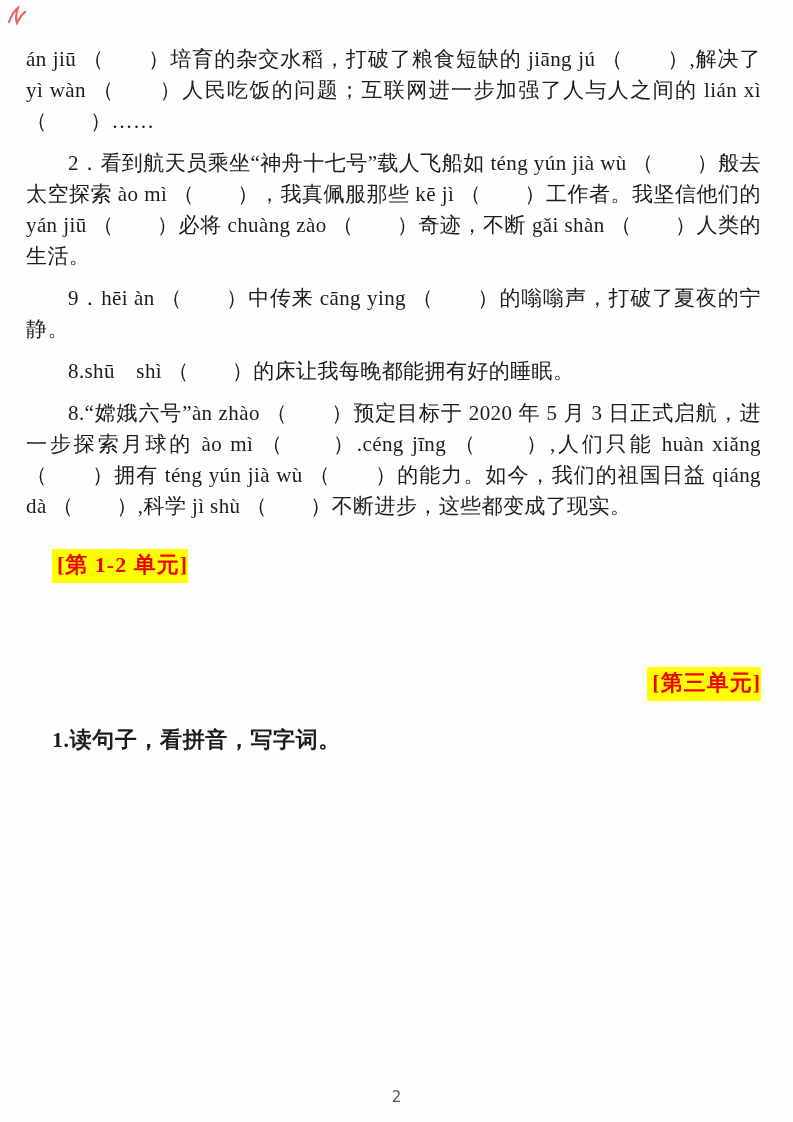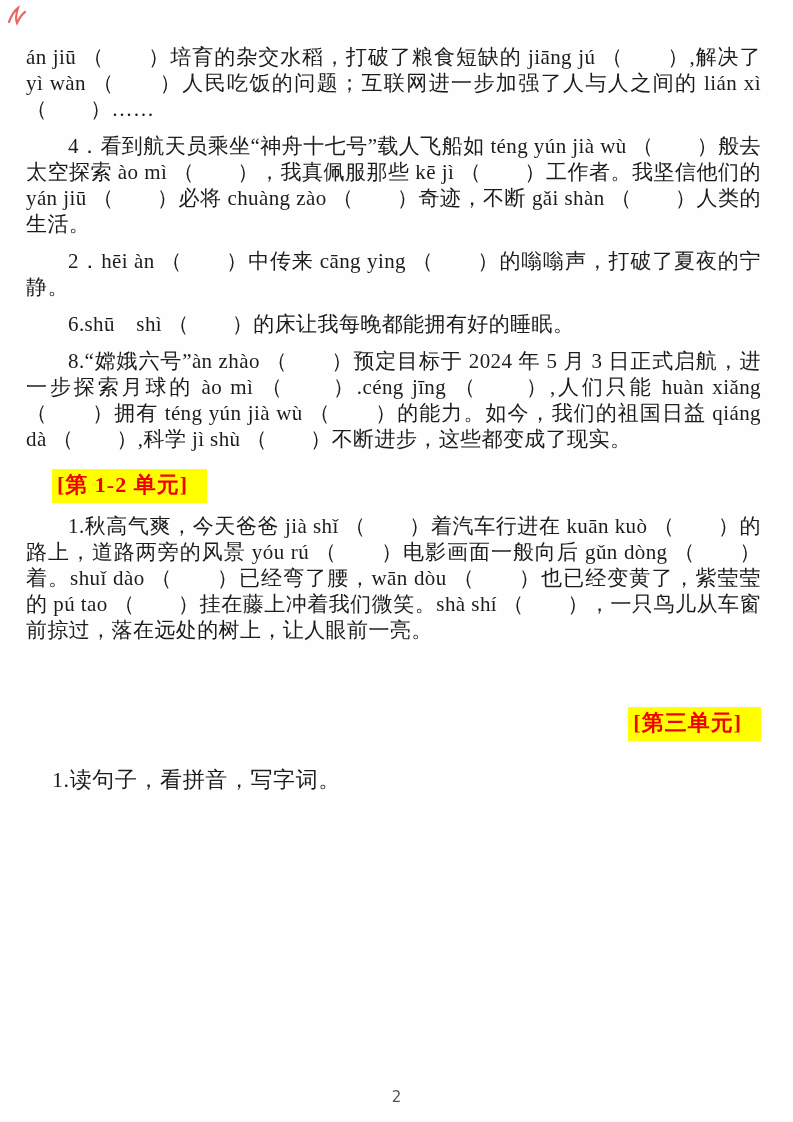--- a/index.html
+++ b/index.html
@@ -31,48 +31,48 @@
     left: 6px;
     width: 22px;
     height: 24px;
     opacity: 0.85;
   }
   .content {
     padding: 44px 32px 0 26px;
   }
   p.para {
     font-size: 21px;
-    line-height: 26px;
+    line-height: 31px;
     margin: 0 0 11px 0;
     letter-spacing: 0.4px;
     text-align: justify;
   }
   p.para.indent {
     text-indent: 2em;
   }
   .unit-header {
     display: inline-block;
-    margin: 6px 0 10px 26px;
-    padding: 1px 19px 3px 5px;
+    margin: 16px 0 10px 26px;
+    padding: 1px 0 3px 5px;
     font-size: 22px;
     font-weight: bold;
     color: var(--color-unit_header_text);
     background: var(--color-unit_header_bg);
     letter-spacing: 1px;
   }
   .unit-header-wrap {
     display: block;
   }
   .gap-large {
     margin-top: 58px;
     text-align: right;
   }
   .bold-heading {
     font-size: 22px;
-    font-weight: normal;
+    font-weight: bold;
     margin: 14px 0 18px 26px;
     letter-spacing: 0.6px;
   }
   .page-number {
     position: absolute;
     bottom: 16px;
     left: 0;
     width: 100%;
     text-align: center;
     font-size: 15px;
@@ -86,36 +86,35 @@
 <div class="page">
 
   <svg class="corner-mark" viewBox="0 0 22 24" aria-hidden="true">
     <path d="M3 18 C6 10, 9 6, 12 4 C10 10, 9 14, 11 19 C14 13, 16 10, 19 8" fill="none" stroke="#e03a3a" stroke-width="2.2" stroke-linecap="round" opacity="0.9"></path>
   </svg>
 
   <div class="content">
 
     <p class="para">án jiū （　　）培育的杂交水稻，打破了粮食短缺的 jiāng jú （　　）,解决了 yì wàn （　　）人民吃饭的问题；互联网进一步加强了人与人之间的 lián xì （　　）……</p>
 
-    <p class="para indent">4．看到航天员乘坐“神舟十七号”载人飞船如 téng yún jià wù （　　）般去太空探索 ào mì （　　），我真佩服那些 kē jì （　　）工作者。我坚信他们的 yán jiū （　　）必将 chuàng zào （　　）奇迹，不断 gǎi shàn （　　）人类的生活。</p>
+    <p class="para indent">2．看到航天员乘坐“神舟十七号”载人飞船如 téng yún jià wù （　　）般去太空探索 ào mì （　　），我真佩服那些 kē jì （　　）工作者。我坚信他们的 yán jiū （　　）必将 chuàng zào （　　）奇迹，不断 gǎi shàn （　　）人类的生活。</p>
 
-    <p class="para indent">2．hēi àn （　　）中传来 cāng ying （　　）的嗡嗡声，打破了夏夜的宁静。</p>
+    <p class="para indent">9．hēi àn （　　）中传来 cāng ying （　　）的嗡嗡声，打破了夏夜的宁静。</p>
 
 
 
-    <p class="para indent">6.shū　shì （　　）的床让我每晚都能拥有好的睡眠。</p>
+    <p class="para indent">8.shū　shì （　　）的床让我每晚都能拥有好的睡眠。</p>
 
 
-    <p class="para indent">8.“嫦娥六号”àn zhào （　　）预定目标于 2024 年 5 月 3 日正式启航，进一步探索月球的 ào mì （　　）.céng jīng （　　）,人们只能 huàn xiǎng （　　）拥有 téng yún jià wù （　　）的能力。如今，我们的祖国日益 qiáng dà （　　）,科学 jì shù （　　）不断进步，这些都变成了现实。</p>
+    <p class="para indent">8.“嫦娥六号”àn zhào （　　）预定目标于 2020 年 5 月 3 日正式启航，进一步探索月球的 ào mì （　　）.céng jīng （　　）,人们只能 huàn xiǎng （　　）拥有 téng yún jià wù （　　）的能力。如今，我们的祖国日益 qiáng dà （　　）,科学 jì shù （　　）不断进步，这些都变成了现实。</p>
 
     <span class="unit-header-wrap">
       <span class="unit-header">[第 1-2 单元]</span>
     </span>
 
-    <p class="para indent">1.秋高气爽，今天爸爸 jià shǐ （　　）着汽车行进在 kuān kuò （　　）的路上，道路两旁的风景 yóu rú （　　）电影画面一般向后 gǔn dòng （　　）着。shuǐ dào （　　）已经弯了腰，wān dòu （　　）也已经变黄了，紫莹莹的 pú tao （　　）挂在藤上冲着我们微笑。shà shí （　　），一只鸟儿从车窗前掠过，落在远处的树上，让人眼前一亮。</p>
 
     <span class="unit-header-wrap gap-large">
       <span class="unit-header">[第三单元]</span>
     </span>
 
     <div class="bold-heading">1.读句子，看拼音，写字词。</div>
 
   </div>
 
   <div class="page-number">2</div>

